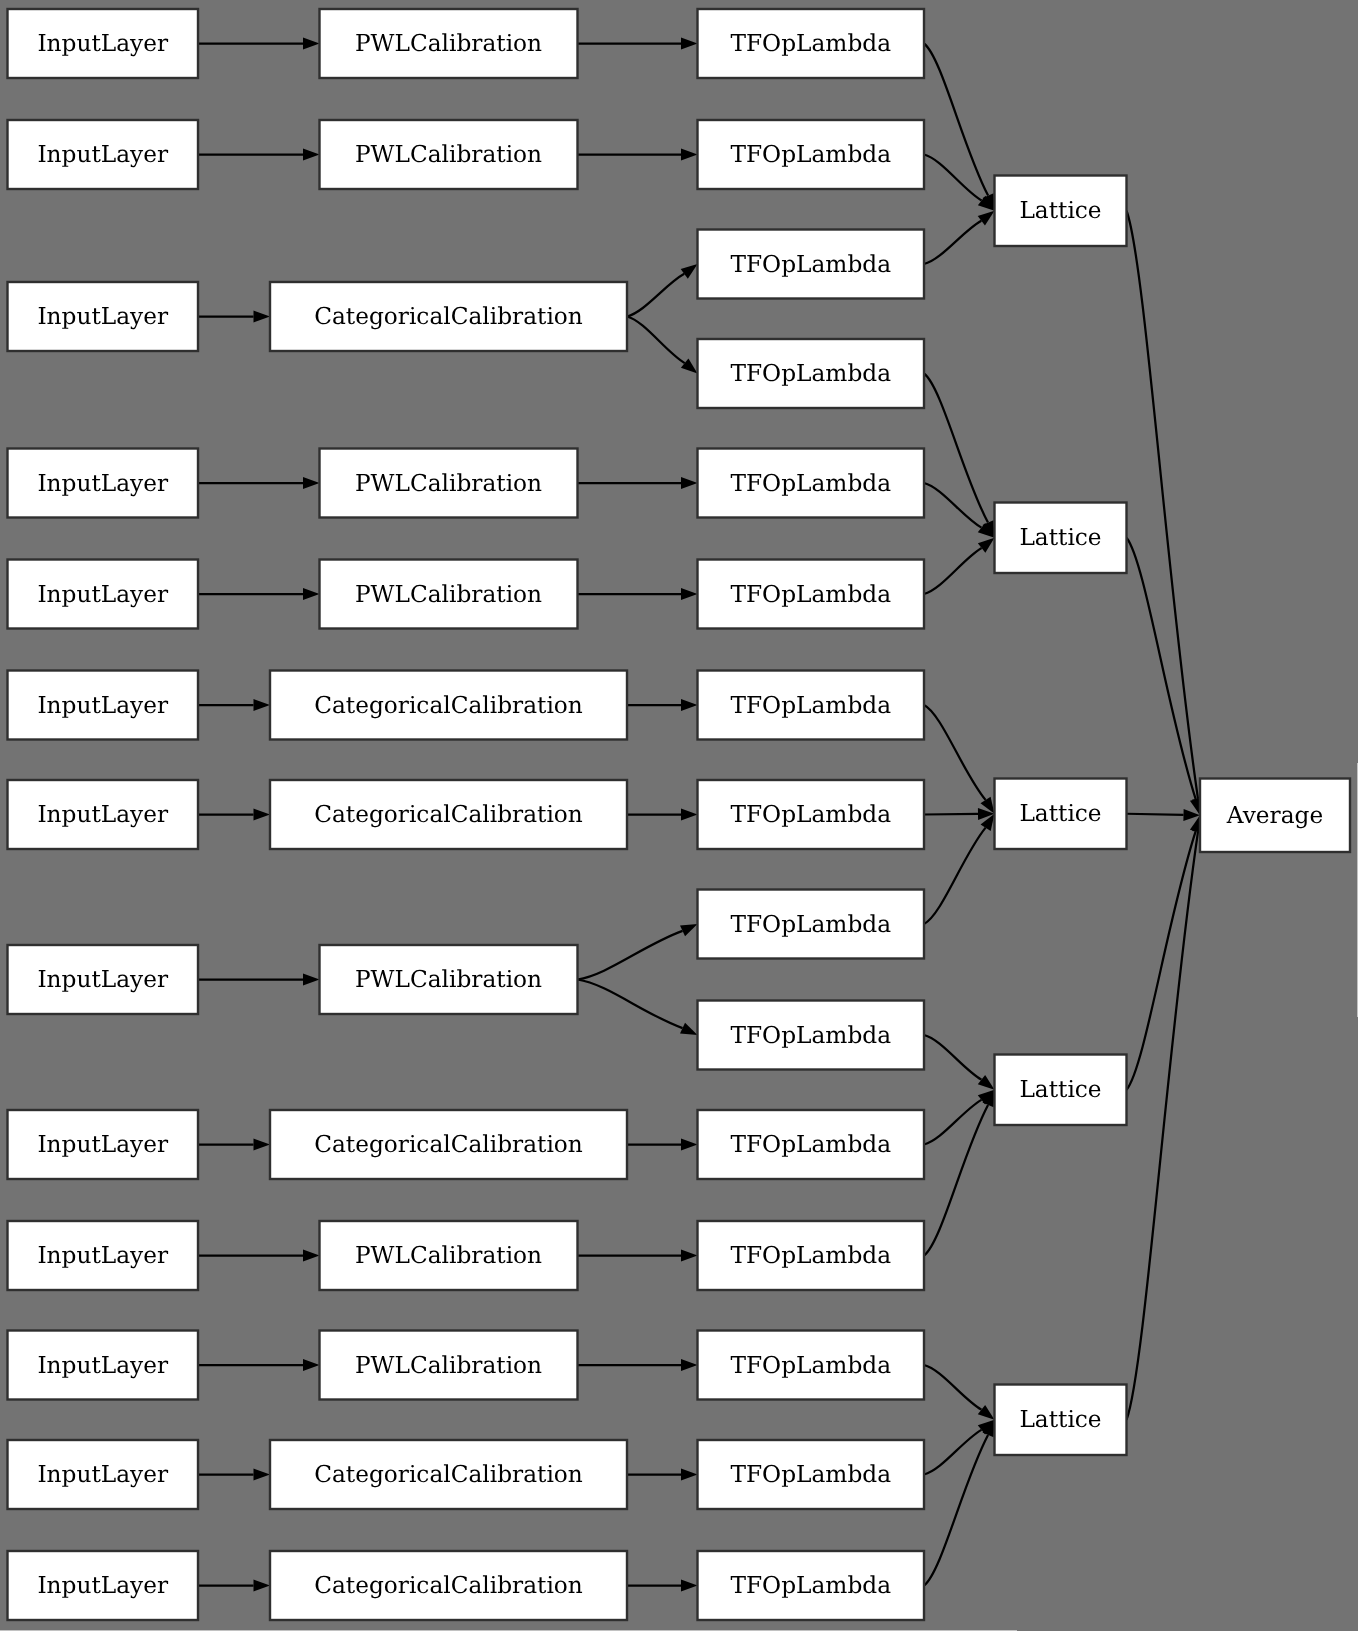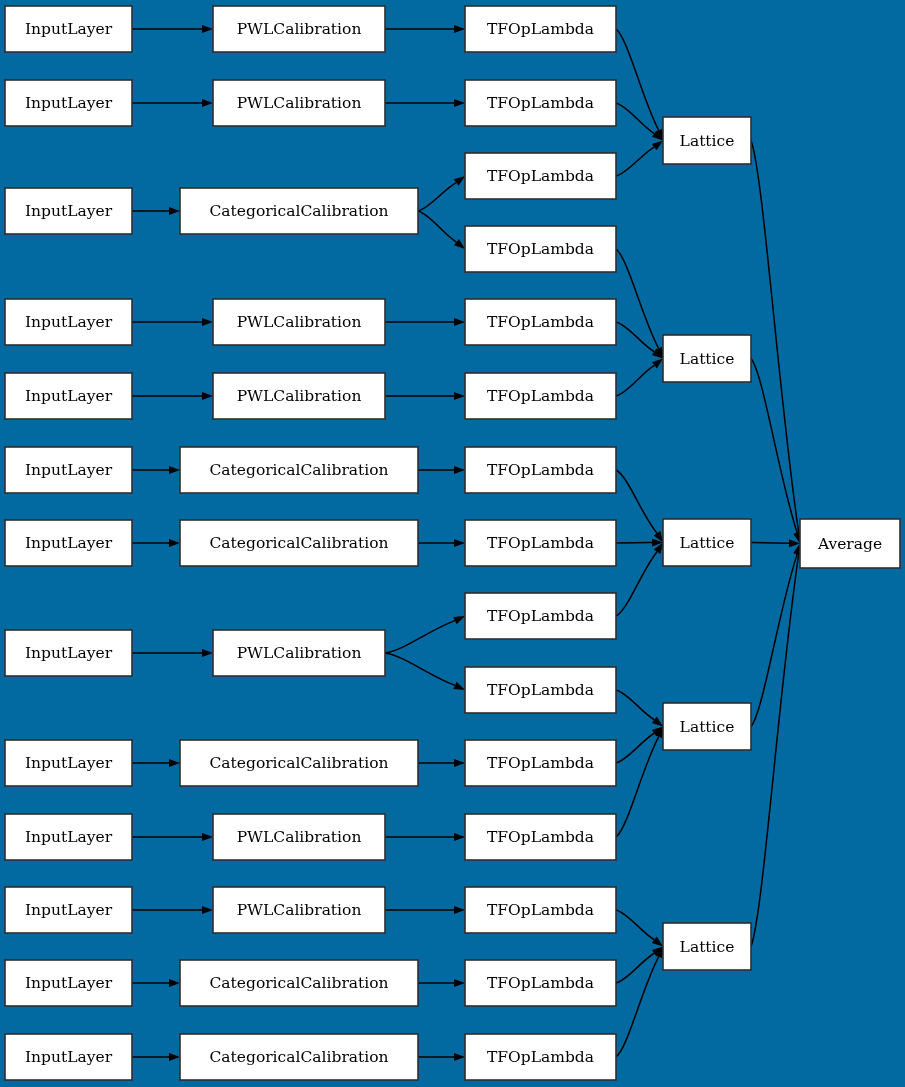--- a/index.html
+++ b/index.html
@@ -4,21 +4,21 @@
 <style>
   html, body {
     margin: 0;
     padding: 0;
     background: #ffffff;
   }
   #canvas-wrap {
     position: relative;
     width: 905px;
     height: 1087px;
-    background: #0369a1;
+    background: #737373;
     overflow: hidden;
   }
   svg#graph {
     display: block;
     width: 905px;
     height: 1087px;
     font-family: "DejaVu Serif", "Liberation Serif", serif;
   }
   .node-box {
     fill: #ffffff;

